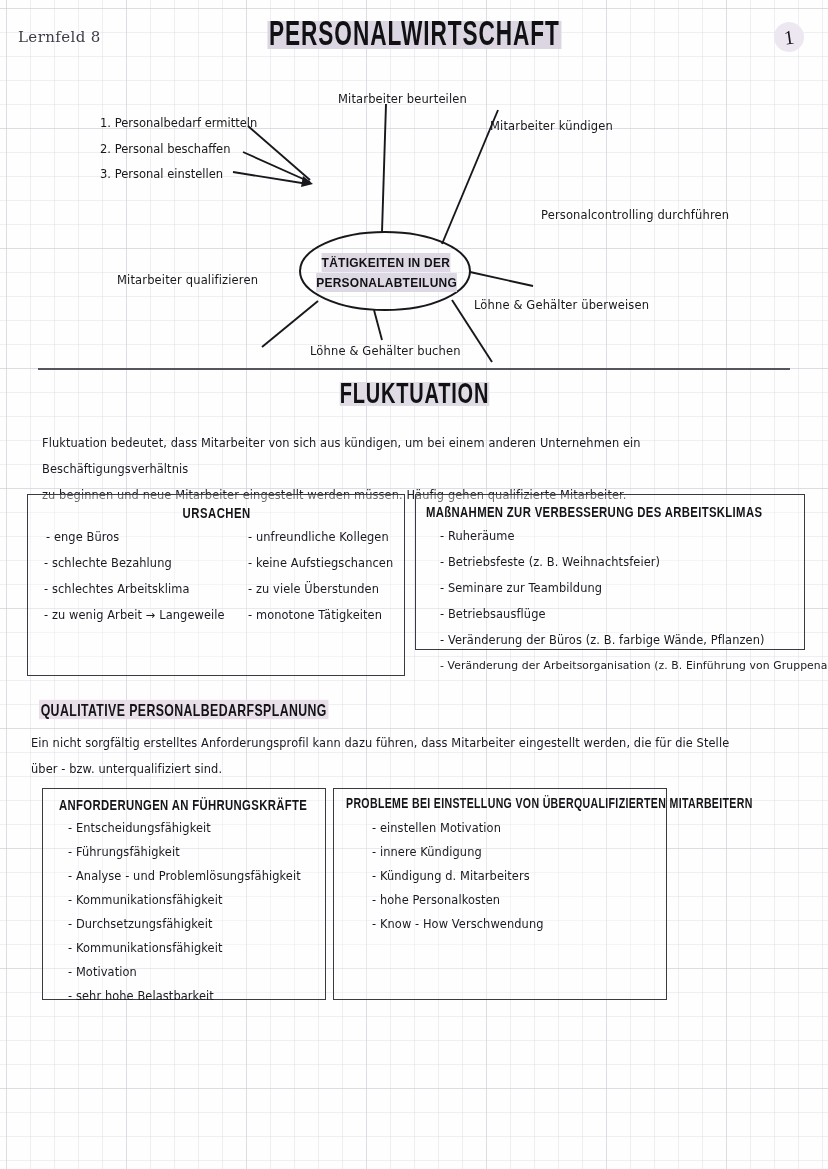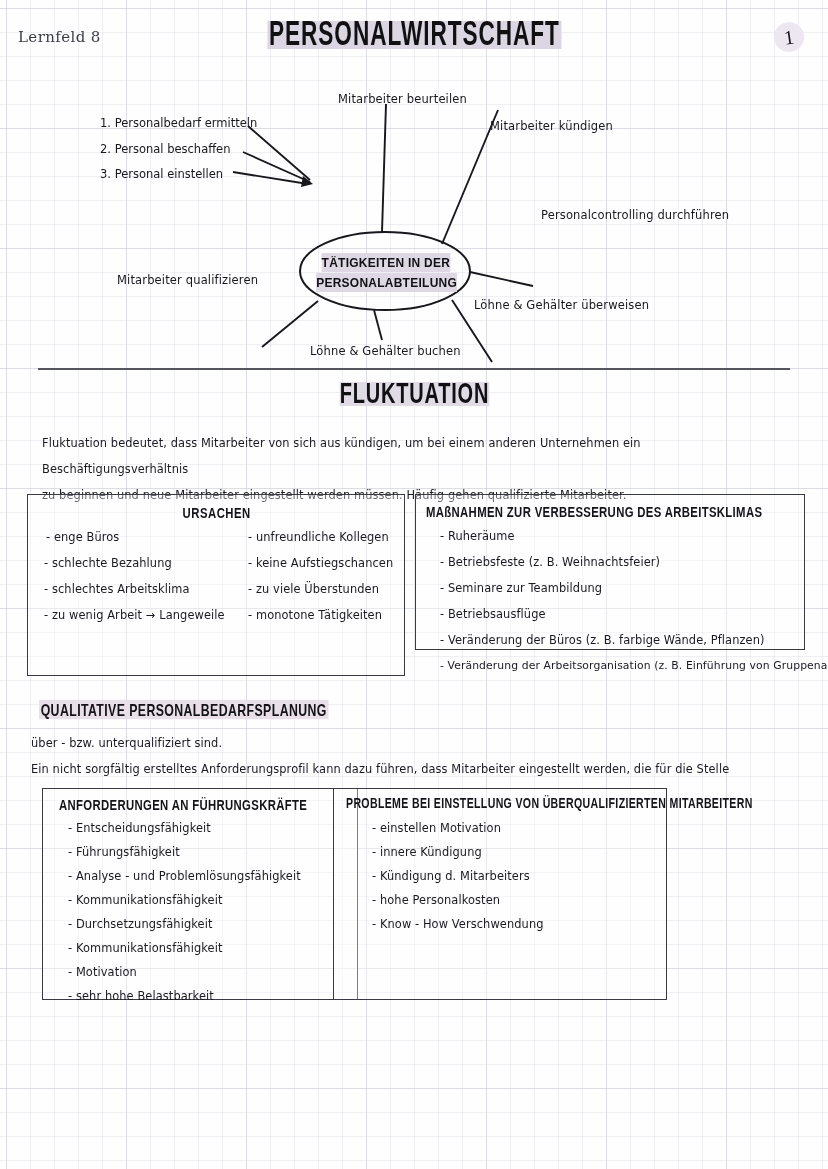--- a/index.html
+++ b/index.html
@@ -256,25 +256,25 @@
   <div class="li" style="left:24px; top:112px;">- Betriebsausflüge</div>
   <div class="li" style="left:24px; top:138px;">- Veränderung der Büros (z. B. farbige Wände, Pflanzen)</div>
   <div class="li" style="left:24px; top:164px; font-size:10.8px;">- Veränderung der Arbeitsorganisation (z. B. Einführung von Gruppenarbeit)</div>
 </div>
 
 <div class="sub-head" style="left:30px; top:700px;padding-left:9px;">
   <span>QUALITATIVE PERSONALBEDARFSPLANUNG</span>
 </div>
 
 <div class="para" style="left:31px; top:730px; width:720px;">
+  <div>Ein nicht sorgfältig erstelltes Anforderungsprofil kann dazu führen, dass Mitarbeiter eingestellt werden, die für die Stelle</div>
   <div>über - bzw. unterqualifiziert sind.</div>
-  <div>Ein nicht sorgfältig erstelltes Anforderungsprofil kann dazu führen, dass Mitarbeiter eingestellt werden, die für die Stelle</div>
-</div>
-
-<div class="box" style="left:42px; top:788px; width:316px; height:212px;">
+</div>
+
+<div class="box" style="left:42px; top:788px; width:284px; height:212px;">
   <div class="box-title" style="left:16px; top:8px;">ANFORDERUNGEN AN FÜHRUNGSKRÄFTE</div>
   <div class="li" style="left:25px; top:32px;">- Entscheidungsfähigkeit</div>
   <div class="li" style="left:25px; top:56px;">- Führungsfähigkeit</div>
   <div class="li" style="left:25px; top:80px;">- Analyse - und Problemlösungsfähigkeit</div>
   <div class="li" style="left:25px; top:104px;">- Kommunikationsfähigkeit</div>
   <div class="li" style="left:25px; top:128px;">- Durchsetzungsfähigkeit</div>
   <div class="li" style="left:25px; top:152px;">- Kommunikationsfähigkeit</div>
   <div class="li" style="left:25px; top:176px;">- Motivation</div>
   <div class="li" style="left:25px; top:200px;">- sehr hohe Belastbarkeit</div>
 </div>

